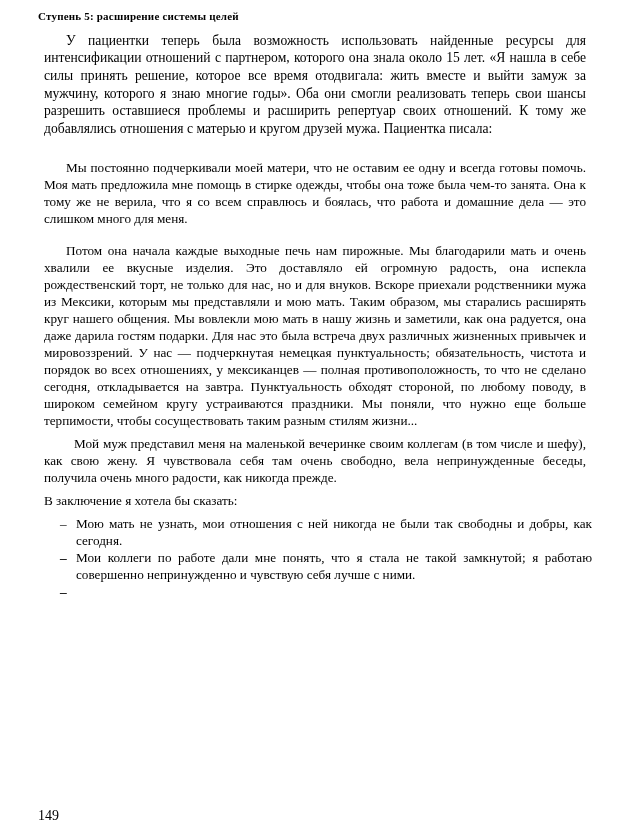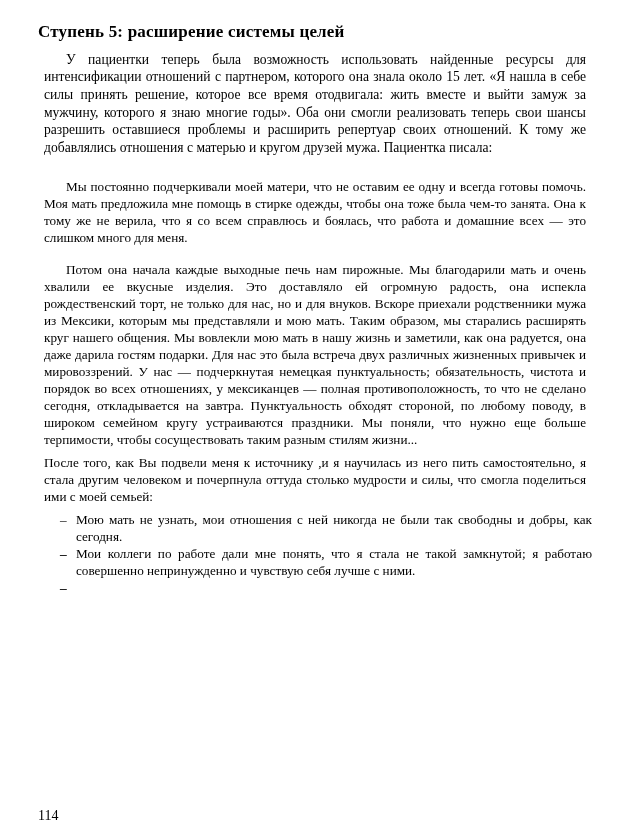--- a/index.html
+++ b/index.html
@@ -16,23 +16,23 @@
   }
   .page {
     position: relative;
     width: 620px;
     height: 836px;
     box-sizing: border-box;
     padding: 10px 28px 0 38px;
   }
   h1.chapter-title {
     font-family: "Liberation Serif", "DejaVu Serif", serif;
-    font-size: 17px;
+    font-size: 11px;
     font-weight: bold;
-    margin: 12px 0 9px 0;
+    margin: 0 0 9px 0;
     letter-spacing: 0.2px;
     line-height: 1.15;
   }
   p.body-text {
     font-size: 13.2px;
     line-height: 1.29;
     margin: 6px;
     text-align: justify;
     text-indent: 22px;
     hyphens: auto;
@@ -79,36 +79,37 @@
 <body>
 
 <div class="page">
 
   <h1 class="chapter-title">Ступень 5: расширение системы целей</h1>
 
   <p class="body-text first-block">У пациентки теперь была возможность использовать найденные ресурсы для интенсификации отношений с партнером, которого она знала около 15 лет. «Я нашла в себе силы принять решение, которое все время отодвигала: жить вместе и выйти замуж за мужчину, которого я знаю многие годы». Оба они смогли реализовать теперь свои шансы разрешить оставшиеся проблемы и расширить репертуар своих отношений. К тому же добавлялись отношения с матерью и кругом друзей мужа. Пациентка писала:</p>
 
   <div class="gap-small"></div>
 
-  <p class="body-text">Мы постоянно подчеркивали моей матери, что не оставим ее одну и всегда готовы помочь. Моя мать предложила мне помощь в стирке одежды, чтобы она тоже была чем-то занята. Она к тому же не верила, что я со всем справлюсь и боялась, что работа и домашние всех — это слишком много для меня.</p>
+  <p class="body-text">Мы постоянно подчеркивали моей матери, что не оставим ее одну и всегда готовы помочь. Моя мать предложила мне помощь в стирке одежды, чтобы она тоже была чем-то занята. Она к тому же не верила, что я со всем справлюсь и боялась, что работа и домашние дела — это слишком много для меня.</p>
 
   <div class="gap-tiny"></div>
 
   <p class="body-text">Потом она начала каждые выходные печь нам пирожные. Мы благодарили мать и очень хвалили ее вкусные изделия. Это доставляло ей огромную радость, она испекла рождественский торт, не только для нас, но и для внуков. Вскоре приехали родственники мужа из Мексики, которым мы представляли и мою мать. Таким образом, мы старались расширять круг нашего общения. Мы вовлекли мою мать в нашу жизнь и заметили, как она радуется, она даже дарила гостям подарки. Для нас это была встреча двух различных жизненных привычек и мировоззрений. У нас — подчеркнутая немецкая пунктуальность; обязательность, чистота и порядок во всех отношениях, у мексиканцев — полная противоположность, то что не сделано сегодня, откладывается на завтра. Пунктуальность обходят стороной, по любому поводу, в широком семейном кругу устраиваются праздники. Мы поняли, что нужно еще больше терпимости, чтобы сосуществовать таким разным стилям жизни...</p>
 
+  <p class="body-text indent-wide">Мой муж представил меня на маленькой вечеринке своим коллегам (в том числе и шефу), как свою жену. Я чувствовала себя там очень свободно, вела непринужденные беседы, получила очень много радости, как никогда прежде.</p>
 
+  <p class="body-text noindent">В заключение я хотела бы сказать:</p>
 
-  <p class="body-text noindent">После того, как Вы подвели меня к источнику ,и я научилась из него пить самостоятельно, я стала другим человеком и почерпнула оттуда столько мудрости и силы, что смогла поделиться ими с моей семьей:</p>
 
   <ul class="dash-list">
     <li><span class="dash">–</span><span>Мою мать не узнать, мои отношения с ней никогда не были так свободны и добры, как сегодня.</span></li>
     <li><span class="dash">–</span></li>
     <li><span class="dash">–</span><span>Мои коллеги по работе дали мне понять, что я стала не такой замкнутой; я работаю совершенно непринужденно и чувствую себя лучше с ними.</span></li>
     <li><span class="dash">–</span></li>
     <li><span class="dash">–</span></li>
   </ul>
 
   <div class="gap-small"></div>
 
 
-  <div class="page-number">114</div>
+  <div class="page-number">149</div>
 
 </div>
 
 </body></html>

